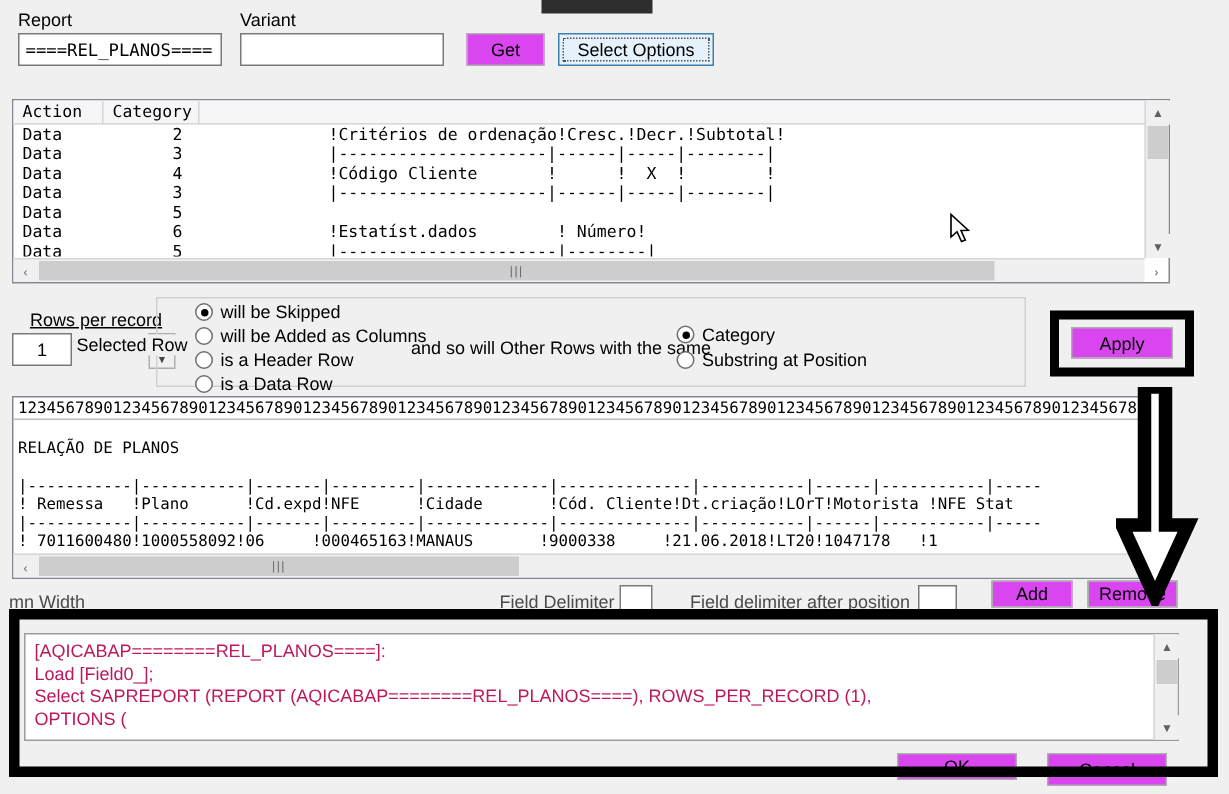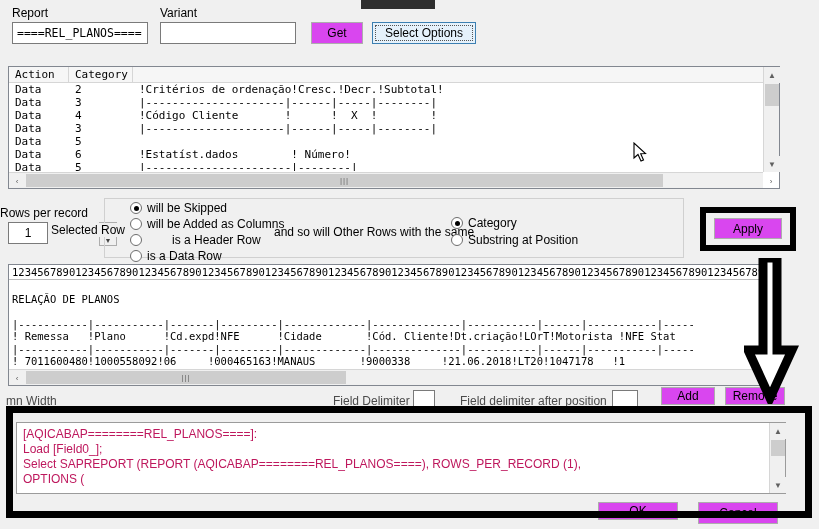--- a/index.html
+++ b/index.html
@@ -46,20 +46,21 @@
   #grid-head .hc{
     height:16px;line-height:16px;border-right:1px solid #d6d6d6;
     padding-left:6px;box-sizing:border-box;
     font-family:"DejaVu Sans Mono","Liberation Mono",monospace;font-size:11px;
   }
   #grid-body{position:relative;height:88px;overflow:hidden;}
   .grow{
     height:13px;line-height:13px;display:flex;
     font-family:"DejaVu Sans Mono","Liberation Mono",monospace;font-size:11px;
     white-space:pre;
+    gap:40px;
   }
   .grow .c0{width:60px;padding-left:6px;box-sizing:border-box;}
   .grow .c1{width:64px;padding-left:6px;box-sizing:border-box;}
   .grow .c2{flex:1;padding-left:6px;box-sizing:border-box;overflow:hidden;}
 
   
   .vsb{
     position:absolute;right:0;top:0;width:16px;bottom:0;
     background:#f0f0f0;border-left:1px solid #d6d6d6;box-sizing:border-box;
   }
@@ -235,39 +236,39 @@
 
   <div class="hsb" style="right:16px;">
     <div class="ar lf">‹</div>
     <div class="th" style="left:17px;width:637px;">|||</div>
     <div class="ar rt" style="right:-16px;">›</div>
   </div>
 </div>
 
 <div id="opts">
 
-  <div class="field-label" style="left:0;top:10px;">Rows per record</div>
+  <div class="field-label" style="left:20px;top:10px;text-decoration:underline;">Rows per record</div>
   <div id="spin-box">1</div>
   <div id="spin-btns">
     <div>▲</div>
     <div>▼</div>
   </div>
 
   <div id="selrow-group"></div>
   <div class="field-label" style="left:48px;top:27px;background:#f0f0f0;padding:0 3px;">Selected Row</div>
 
   <div class="radio on" style="left:130px;top:5px;">
     <span class="dot"></span>
     <span>will be Skipped</span>
   </div>
   <div class="radio" style="left:130px;top:21px;">
     <span class="dot"></span>
     <span>will be Added as Columns</span>
   </div>
-  <div class="radio" style="left:130px;top:37px;gap:25px;">
+  <div class="radio" style="left:130px;top:37px;">
     <span class="dot"></span>
     <span>is a Header Row</span>
   </div>
   <div class="radio" style="left:130px;top:53px;">
     <span class="dot"></span>
     <span>is a Data Row</span>
   </div>
 
   <div class="field-label" style="left:274px;top:29px;">and so will Other Rows with the same</div>
 

